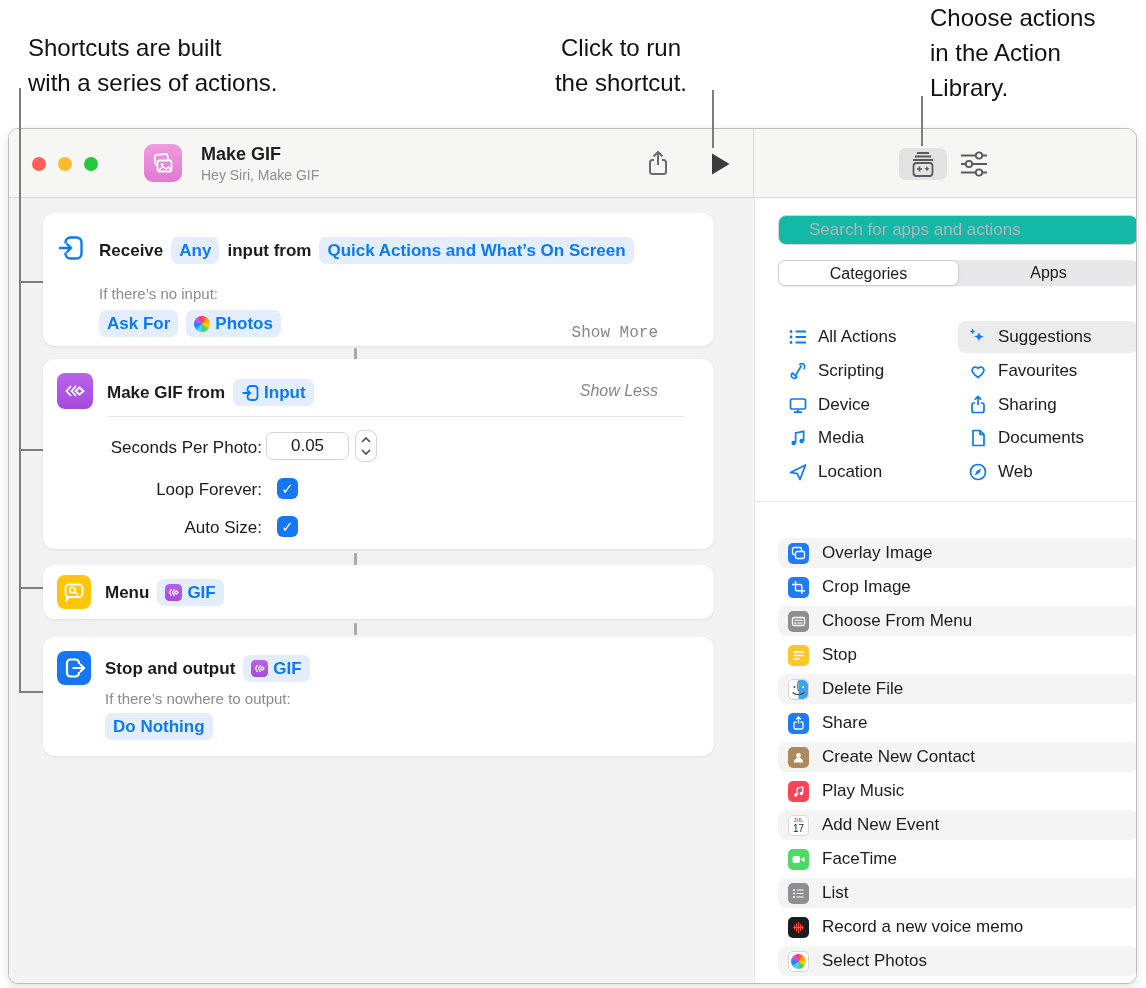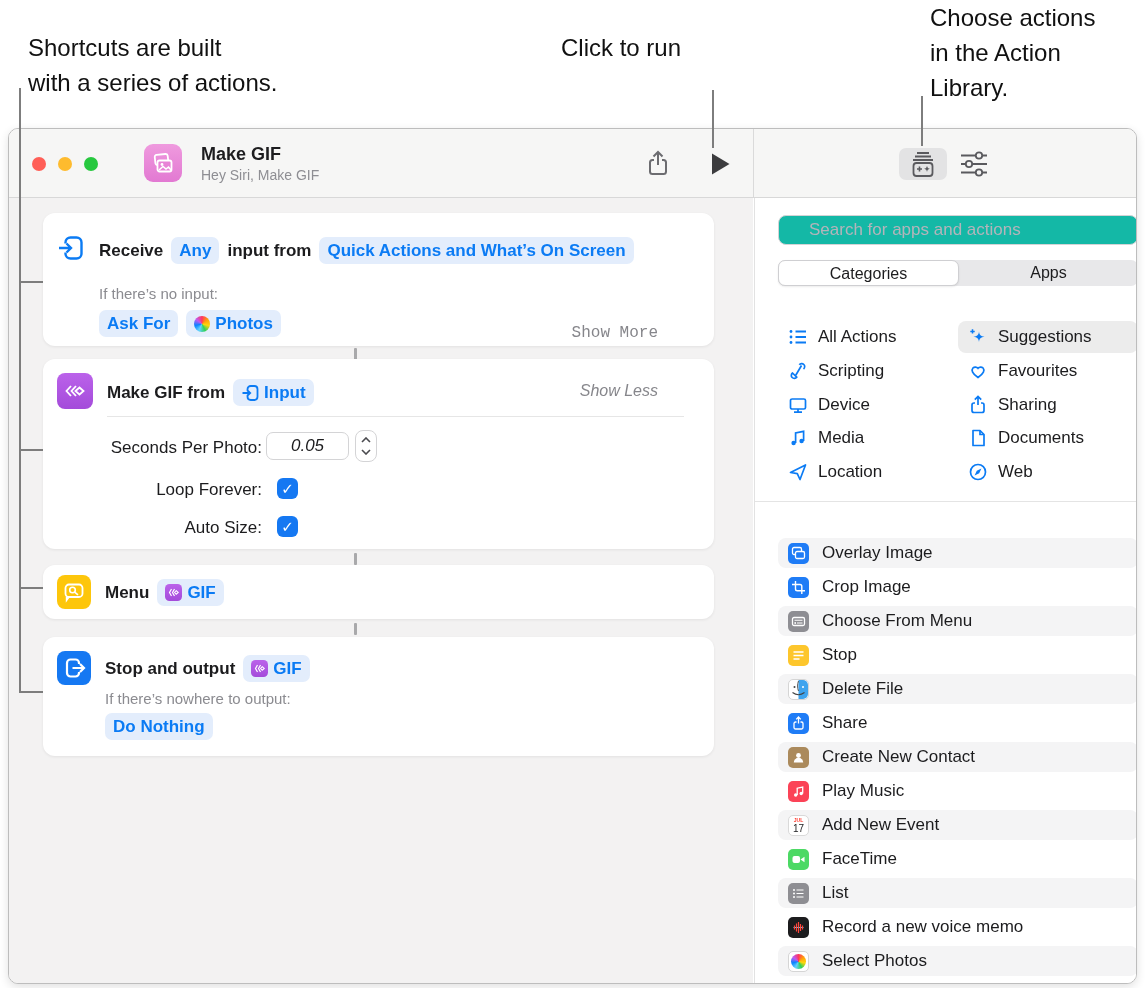--- a/index.html
+++ b/index.html
@@ -23,21 +23,21 @@
   .editor{position:absolute;left:0;top:69px;width:744px;height:787px;background:#f3f2f2;}
   .card{position:absolute;left:34px;width:671px;background:#fff;border-radius:12px;box-shadow:0 1px 3px rgba(0,0,0,.07);}
   .connector{position:absolute;left:345px;width:3px;height:12px;background:#a9a9ab;border-radius:1px;}
   .atitle{font-size:17px;font-weight:700;color:#1c1c1e;}
   .pill{display:inline-flex;align-items:center;gap:5px;background:#e3edfc;color:#0b7bf4;border-radius:7px;padding:2px 8px;font-size:17px;font-weight:600;line-height:23px;white-space:nowrap;}
   .row1{position:absolute;display:flex;align-items:center;gap:8px;}
   .graysub{position:absolute;font-size:15px;color:#8b8b90;}
   .showtoggle{position:absolute;right:56px;font-size:16px;color:#86868b;}
   .cdivider{position:absolute;left:64px;right:30px;height:1px;background:#e6e6e6;}
   .flabel{position:absolute;left:0;width:219px;text-align:right;font-size:17px;color:#1c1c1e;}
-  .numbox{position:absolute;left:223px;width:83px;height:28px;border:1px solid #d4d4d6;border-radius:7px;text-align:center;font-size:17px;color:#1c1c1e;background:#fff;box-sizing:border-box;font-family:inherit;font-style:italic;}
+  .numbox{position:absolute;left:223px;width:83px;height:28px;border:1px solid #d4d4d6;border-radius:7px;text-align:center;font-size:17px;color:#1c1c1e;background:#fff;box-sizing:border-box;font-family:inherit;}
   .stepper{position:absolute;left:312px;width:22px;height:32px;background:#fff;border:1px solid #d4d4d6;border-radius:8px;box-sizing:border-box;display:flex;flex-direction:column;align-items:center;justify-content:space-evenly;}
   .checkbox{position:absolute;left:234px;width:21px;height:21px;border-radius:6px;background:#1578f2;display:flex;align-items:center;justify-content:center;}
   .checkbox::after{content:"✓";color:#fff;font-size:15px;font-weight:700;}
   .minitile{width:17px;height:17px;border-radius:4.5px;display:inline-flex;align-items:center;justify-content:center;background:linear-gradient(180deg,#bb62ea,#a44bda);}
   .flower{width:16px;height:16px;border-radius:50%;background:conic-gradient(#ff375f,#ff9f0a,#ffd60a,#30d158,#64d2ff,#0a84ff,#bf5af2,#ff375f);}
   
   .sidebar{position:absolute;left:745px;top:69px;width:384px;height:787px;background:#fff;border-left:1px solid #e2e2e2;box-sizing:border-box;}
   .search{position:absolute;left:23px;top:17px;width:360px;height:30px;border:1px solid #d3d3d5;border-radius:8px;background:#14b8a6;box-sizing:border-box;font-size:17px;color:#1c1c1e;padding:0 8px 0 30px;font-family:inherit;}
   .search::placeholder{color:#b4b4ba;}
   .searchglass{position:absolute;left:31px;top:23px;}
@@ -59,20 +59,21 @@
 </style>
 </head>
 <body>
 
 <div class="callout" style="left:28px;top:30px;">
   <div>Shortcuts are built</div>
   <div>with a series of actions.</div>
 </div>
 <div class="callout" style="left:530px;top:30px;width:182px;text-align:center;">
   <div>Click to run</div>
+  <div>the shortcut.</div>
 </div>
 <div class="callout" style="left:930px;top:0px;">
   <div>Choose actions</div>
   <div>in the Action</div>
   <div>Library.</div>
 </div>
 
 <div class="ann" style="left:19px;top:88px;width:2px;height:605px;"></div>
 <div class="ann" style="left:19px;top:281px;width:24px;height:2px;"></div>
 <div class="ann" style="left:19px;top:449px;width:24px;height:2px;"></div>

